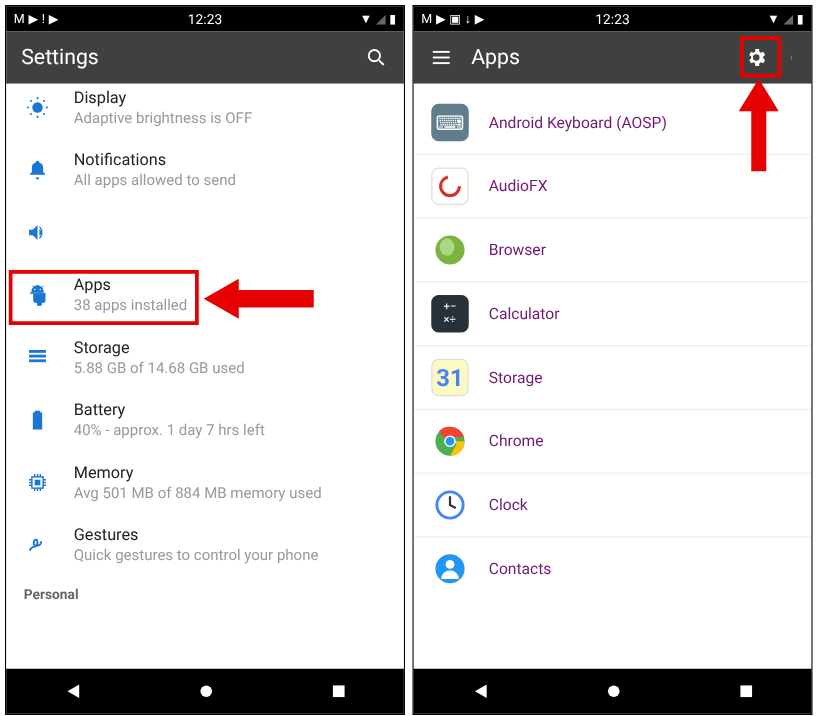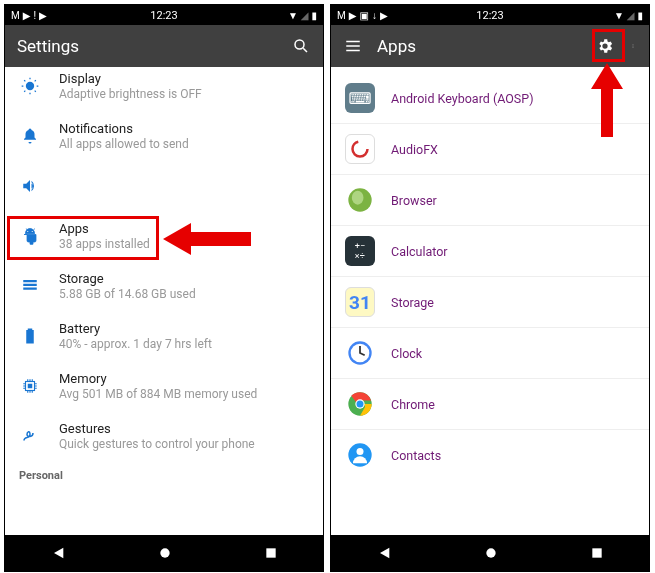--- a/index.html
+++ b/index.html
@@ -246,42 +246,42 @@
       <span class="app-icon" style="background:#263238;color:#fff;font-size:9px">+−<br>×÷</span>
       <span class="app-label">Calculator</span>
     </div>
     <div class="app-row">
       <span class="app-icon" style="background:#fef9c3;border:1px solid #ddd;color:#4285f4;font-size:19px;font-weight:bold">31</span>
       <span class="app-label">Storage</span>
     </div>
     <div class="app-row">
       <span class="app-icon">
             <svg width="28" height="28" viewBox="0 0 24 24">
-              <circle cx="12" cy="12" r="10" fill="#4285f4"></circle>
-              <circle cx="12" cy="12" r="8" fill="#fff"></circle>
-              <path d="M12 6v6l4 2" stroke="#333" stroke-width="1.5" fill="none"></path>
-            </svg>
-          </span>
-      <span class="app-label">Clock</span>
-    </div>
-    <div class="app-row">
-      <span class="app-icon">
-            <svg width="28" height="28" viewBox="0 0 24 24">
               <circle cx="12" cy="12" r="10" fill="#4caf50"></circle>
               <path d="M12 2a10 10 0 019.5 7H12a3 3 0 00-2.9 2.2L4.5 5A10 10 0 0112 2z" fill="#f44336"></path>
               <path d="M22 12a10 10 0 01-10 10l4.3-7.5A3 3 0 0015 12h7z" fill="#ffc107"></path>
               <circle cx="12" cy="12" r="4" fill="#fff"></circle>
               <circle cx="12" cy="12" r="3" fill="#2196f3"></circle>
             </svg>
           </span>
       <span class="app-label">Chrome</span>
     </div>
     <div class="app-row">
       <span class="app-icon">
             <svg width="28" height="28" viewBox="0 0 24 24">
+              <circle cx="12" cy="12" r="10" fill="#4285f4"></circle>
+              <circle cx="12" cy="12" r="8" fill="#fff"></circle>
+              <path d="M12 6v6l4 2" stroke="#333" stroke-width="1.5" fill="none"></path>
+            </svg>
+          </span>
+      <span class="app-label">Clock</span>
+    </div>
+    <div class="app-row">
+      <span class="app-icon">
+            <svg width="28" height="28" viewBox="0 0 24 24">
               <circle cx="12" cy="12" r="10" fill="#2196f3"></circle>
               <circle cx="12" cy="9" r="3" fill="#fff"></circle>
               <path d="M6 19a6 6 0 0112 0" fill="#fff"></path>
             </svg>
           </span>
       <span class="app-label">Contacts</span>
     </div>
   </div>
 
   <div class="navbar">

